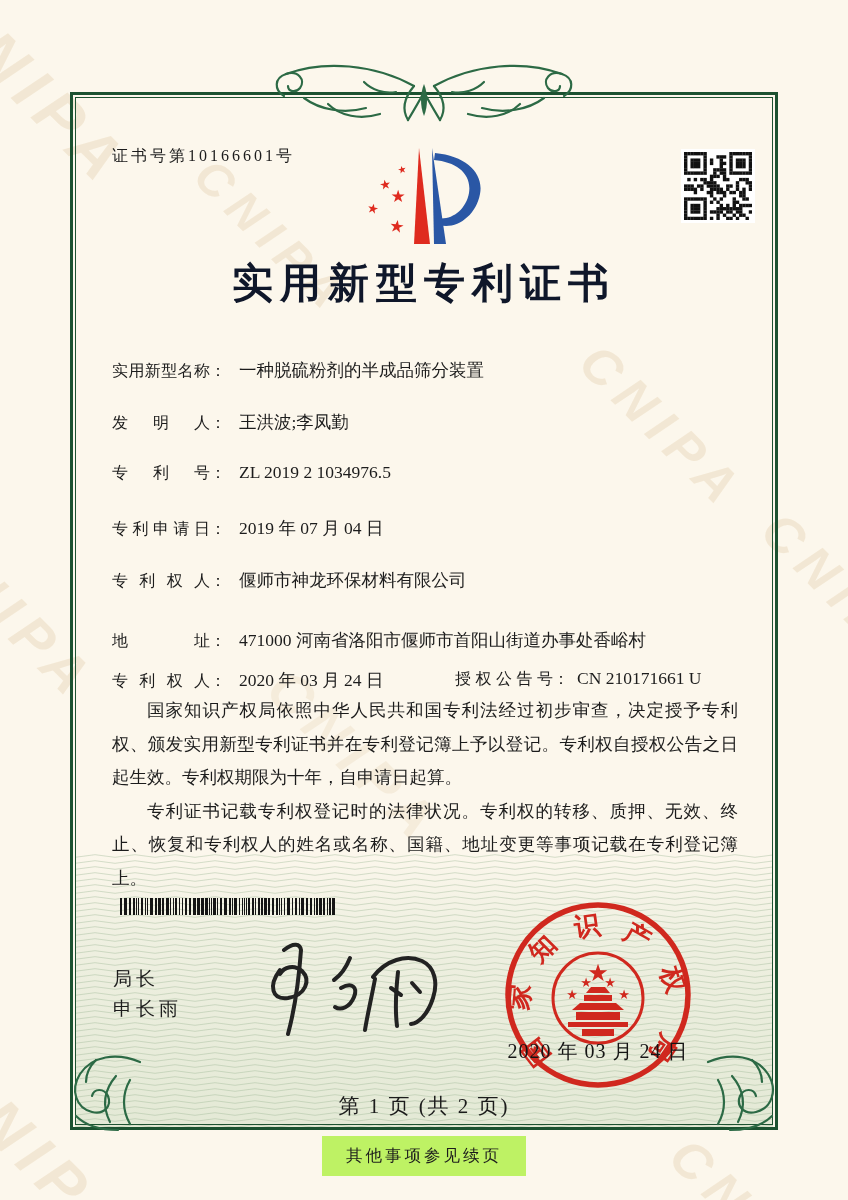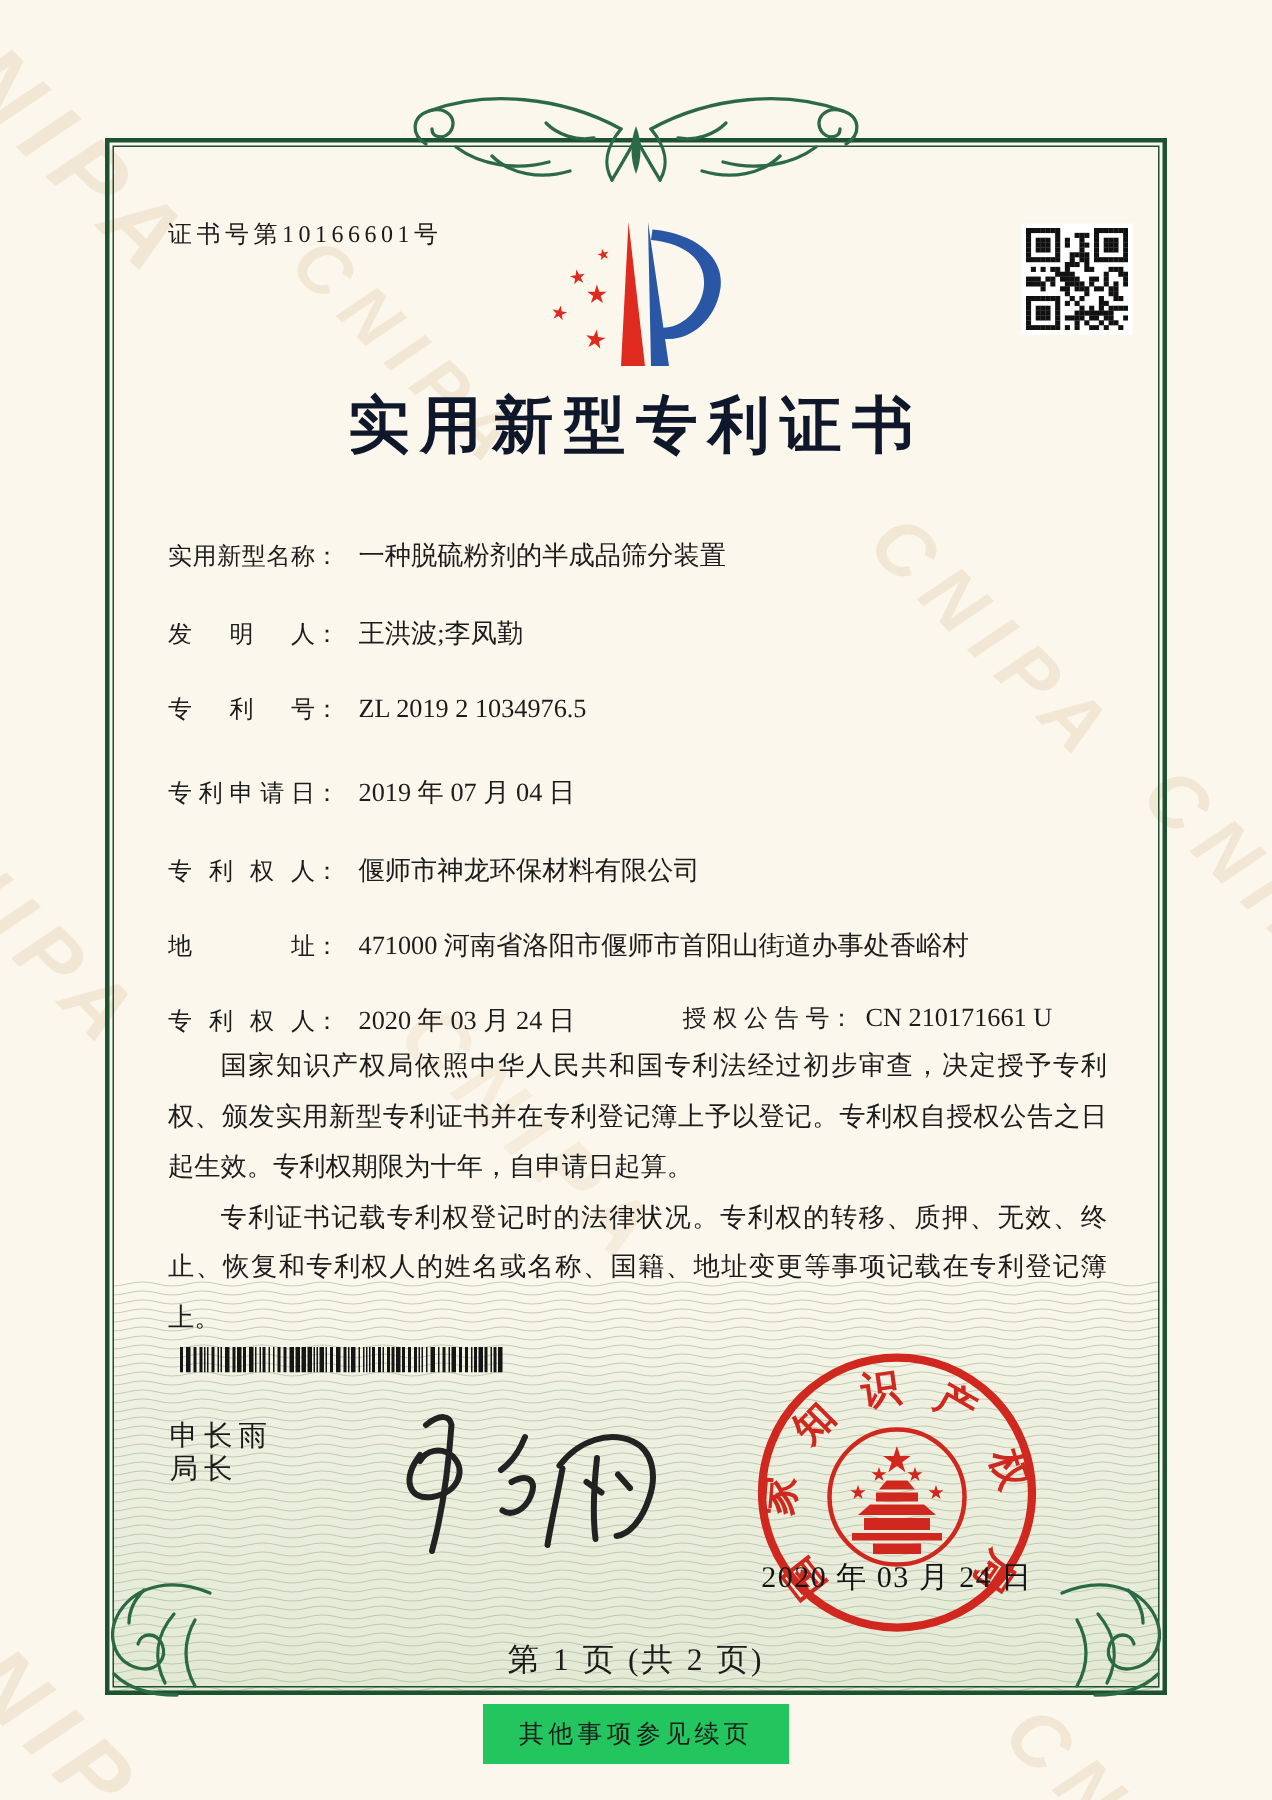--- a/index.html
+++ b/index.html
@@ -40,31 +40,31 @@
   .fvalue { margin-left:13px; }
   .fpair2 { position:absolute; left:343px; top:0; }
   .fpair2 .fvalue { margin-left:8px; }
   .body-text {
     position:absolute; left:112px; top:694px; width:626px;
     font-size:17.5px; line-height:33.5px; text-align:justify;
   }
   .body-text p { margin:0; text-indent:2em; }
   .barcode { position:absolute; left:120px; top:898px; width:217px; height:17px; }
   .signer-title { position:absolute; left:113px; top:966px; font-size:19px; letter-spacing:4px; }
-  .signer-name  { position:absolute; left:113px; top:944px; font-size:19px; letter-spacing:4px; }
+  .signer-name  { position:absolute; left:113px; top:996px; font-size:19px; letter-spacing:4px; }
   .signature-svg { position:absolute; left:238px; top:938px; }
   .seal { position:absolute; left:498px; top:895px; }
   .seal-ring { fill:none; stroke:#d0281e; stroke-width:5.5px; }
   .seal-char { font-size:26px; font-weight:bold; fill:#d0281e; text-anchor:middle; font-family:"Liberation Serif", serif; }
   .seal-star { fill:#d0281e; text-anchor:middle; font-family:"DejaVu Sans", sans-serif; }
   .seal-date { position:absolute; left:498px; top:1038px; width:200px; text-align:center; font-size:20px; color:#141414; letter-spacing:1px; }
   .page-info { position:absolute; left:0; right:0; top:1092px; text-align:center; font-size:21px; letter-spacing:2px; }
   .footer-note {
     position:absolute; left:50%; transform:translateX(-50%); top:1136px;
-    background:#22c55e; padding:9px 24px; font-size:16.5px; letter-spacing:3px; white-space:nowrap;
+    background:#bef264; padding:9px 24px; font-size:16.5px; letter-spacing:3px; white-space:nowrap;
   }
   .orn { position:absolute; pointer-events:none; }
   .orn path { fill:none; stroke:#2c6a45; stroke-width:2.2px; stroke-linecap:round; }
   .orn .fill { fill:#2c6a45; stroke:none; }
   .sig path { fill:none; stroke:#222; stroke-width:4px; stroke-linecap:round; stroke-linejoin:round; }
 </style>
 </head>
 <body>
 
 <div class="page">
@@ -413,21 +413,21 @@
     </div>
     <div class="frow" style="top:110px">
       <span class="flabel">专利号</span><span class="fcolon">：</span><span class="fvalue">ZL 2019 2 1034976.5</span>
     </div>
     <div class="frow" style="top:164px">
       <span class="flabel">专利申请日</span><span class="fcolon">：</span><span class="fvalue">2019 年 07 月 04 日</span>
     </div>
     <div class="frow" style="top:216px">
       <span class="flabel">专利权人</span><span class="fcolon">：</span><span class="fvalue">偃师市神龙环保材料有限公司</span>
     </div>
-    <div class="frow" style="top:266px">
+    <div class="frow" style="top:276px">
       <span class="flabel">地址</span><span class="fcolon">：</span><span class="fvalue">471000 河南省洛阳市偃师市首阳山街道办事处香峪村</span>
     </div>
     <div class="frow" style="top:316px; width:626px;">
       <span class="flabel">专利权人</span><span class="fcolon">：</span><span class="fvalue">2020 年 03 月 24 日</span>
       <span class="fpair2">
         <span class="flabel">授权公告号</span><span class="fcolon">：</span><span class="fvalue">CN 210171661 U</span>
       </span>
     </div>
   </div>
 

